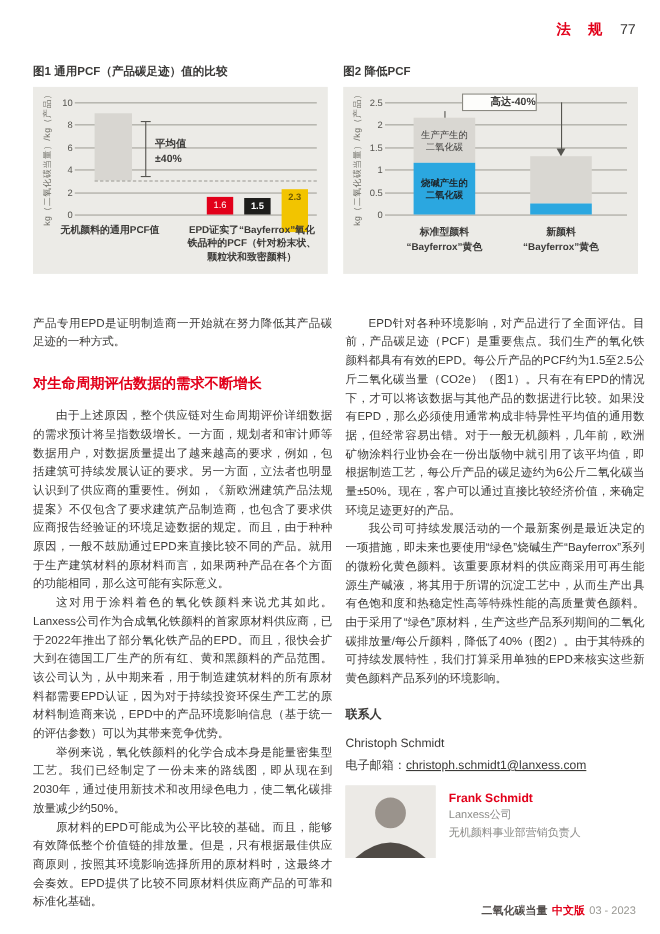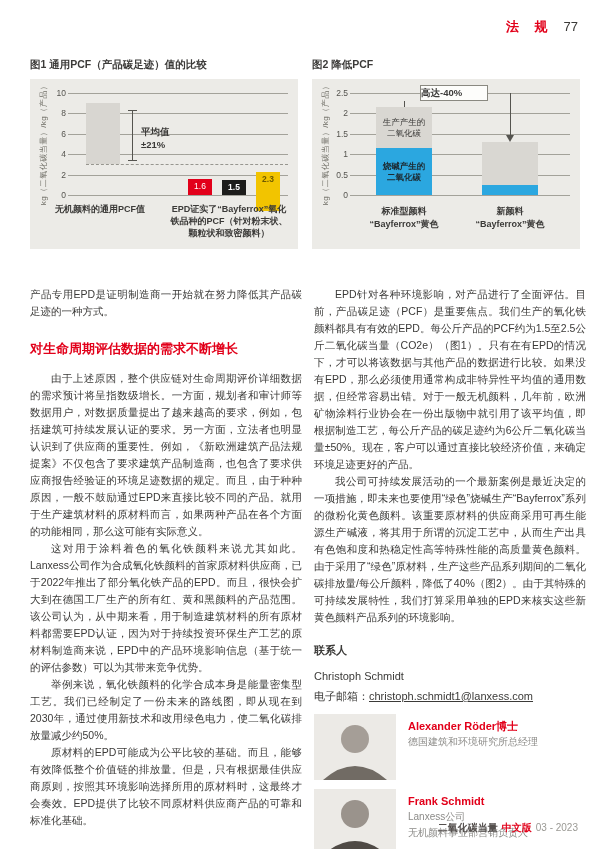--- a/index.html
+++ b/index.html
@@ -63,21 +63,21 @@
           <div style="position: absolute; left: 38px; width: 220px; top: 34.4px; border-top: 1px solid rgb(163, 162, 154);"></div>
           <div style="position: absolute; left: 6px; width: 30px; top: 29.4px; text-align: right; font-size: 8.5px; color: rgb(85, 84, 79);">8</div>
           <div style="position: absolute; left: 38px; width: 220px; top: 14px; border-top: 1px solid rgb(163, 162, 154);"></div>
           <div style="position: absolute; left: 6px; width: 30px; top: 9px; text-align: right; font-size: 8.5px; color: rgb(85, 84, 79);">10</div>
           <div style="position: absolute; left: -62px; top: 59px; width: 150px; text-align: center; transform: rotate(-90deg); font-size: 8px; color: rgb(111, 110, 102); letter-spacing: 0.5px;">kg（二氧化碳当量）/kg（产品）</div>
           <div style="position: absolute; left: 56px; width: 34px; top: 24.2px; height: 61.2px; background: rgb(216, 214, 209);"></div>
           <div style="position: absolute; left: 102px; width: 1px; top: 31.2px; height: 50.2px; background: rgb(85, 84, 79);"></div>
           <div style="position: absolute; left: 98px; width: 9px; top: 31.2px; border-top: 1px solid rgb(85, 84, 79);"></div>
           <div style="position: absolute; left: 98px; width: 9px; top: 81.4px; border-top: 1px solid rgb(85, 84, 79);"></div>
           <div style="position: absolute; left: 111px; top: 45.62px; font-size: 9.5px; font-weight: bold; line-height: 13px; color: rgb(59, 58, 56); white-space: pre;">平均值
-±21%</div>
+±40%</div>
           <div style="position: absolute; left: 56px; width: 202px; top: 85.4px; border-top: 1px dashed rgb(151, 150, 143);"></div>
           <div style="position: absolute; left: 158px; width: 24px; top: 99.68px; height: 16.32px; background: rgb(226, 0, 26);">
             <div style="position: absolute; left: 0px; top: 2px; width: 100%; text-align: center; font-size: 8.5px; font-weight: normal; color: rgb(255, 255, 255);">1.6</div>
           </div>
           <div style="position: absolute; left: 192px; width: 24px; top: 100.7px; height: 15.3px; background: rgb(29, 29, 27);">
             <div style="position: absolute; left: 0px; top: 2px; width: 100%; text-align: center; font-size: 8.5px; font-weight: bold; color: rgb(255, 255, 255);">1.5</div>
           </div>
           <div style="position: absolute; left: 226px; width: 24px; top: 92.54px; height: 39px; background: rgb(242, 196, 0);">
             <div style="position: absolute; left: 0px; top: 2px; width: 100%; text-align: center; font-size: 8.5px; font-weight: bold; color: rgb(110, 90, 0);">2.3</div>
           </div>
@@ -105,21 +105,21 @@
             <div style="position: absolute; left: 0px; top: 50%; width: 100%; transform: translateY(-50%); text-align: center; font-size: 8.5px; font-weight: normal; line-height: 11px; color: rgb(59, 58, 56); white-space: pre;">生产产生的
 二氧化碳</div>
           </div>
           <div style="position: absolute; left: 64px; width: 56px; top: 69.08px; height: 46.92px; background: rgb(43, 167, 224);">
             <div style="position: absolute; left: 0px; top: 50%; width: 100%; transform: translateY(-50%); text-align: center; font-size: 8.5px; font-weight: bold; line-height: 11px; color: rgb(29, 42, 49); white-space: pre;">烧碱产生的
 二氧化碳</div>
           </div>
           <div style="position: absolute; left: 170px; width: 56px; top: 62.96px; height: 42.84px; background: rgb(217, 215, 210);"></div>
           <div style="position: absolute; left: 170px; width: 56px; top: 105.8px; height: 10.2px; background: rgb(43, 167, 224);"></div>
           <div style="position: absolute; left: 92px; width: 1px; top: 22px; height: 6.28px; background: rgb(85, 84, 79);"></div>
-          <div style="position: absolute; left: 108px; width: 68px; top: 6px; height: 16px; background: rgb(253, 253, 251); border: 1px solid rgb(138, 137, 129); text-align: left; font-size: 9.5px; font-weight: bold; line-height: 14px; color: rgb(59, 58, 56);">高达-40%</div>
+          <div style="position: absolute; left: 108px; width: 68px; top: 6px; height: 16px; background: rgb(253, 253, 251); border: 1px solid rgb(138, 137, 129); text-align: right; font-size: 9.5px; font-weight: bold; line-height: 14px; color: rgb(59, 58, 56);">高达-40%</div>
           <div style="position: absolute; left: 198px; width: 1px; top: 14px; height: 42.96px; background: rgb(85, 84, 79);"></div>
           <div style="position: absolute; left: 194px; top: 55.96px; width: 0px; height: 0px; border-left: 4px solid transparent; border-right: 4px solid transparent; border-top: 7px solid rgb(85, 84, 79);"></div>
           <div style="position: absolute; left: 30px; top: 126px; width: 124px; text-align: center; font-size: 9px; font-weight: bold; line-height: 13px; color: rgb(59, 58, 56); white-space: pre;">标准型颜料
 “Bayferrox”黄色</div>
           <div style="position: absolute; left: 136px; top: 126px; width: 124px; text-align: center; font-size: 9px; font-weight: bold; line-height: 13px; color: rgb(59, 58, 56); white-space: pre;">新颜料
 “Bayferrox”黄色</div>
         </div>
     </div>
   </div>
 
@@ -138,33 +138,20 @@
       <p class="para">EPD针对各种环境影响，对产品进行了全面评估。目前，产品碳足迹（PCF）是重要焦点。我们生产的氧化铁颜料都具有有效的EPD。每公斤产品的PCF约为1.5至2.5公斤二氧化碳当量（CO2e）（图1）。只有在有EPD的情况下，才可以将该数据与其他产品的数据进行比较。如果没有EPD，那么必须使用通常构成非特异性平均值的通用数据，但经常容易出错。对于一般无机颜料，几年前，欧洲矿物涂料行业协会在一份出版物中就引用了该平均值，即根据制造工艺，每公斤产品的碳足迹约为6公斤二氧化碳当量±50%。现在，客户可以通过直接比较经济价值，来确定环境足迹更好的产品。</p>
       <p class="para">我公司可持续发展活动的一个最新案例是最近决定的一项措施，即未来也要使用“绿色”烧碱生产“Bayferrox”系列的微粉化黄色颜料。该重要原材料的供应商采用可再生能源生产碱液，将其用于所谓的沉淀工艺中，从而生产出具有色饱和度和热稳定性高等特殊性能的高质量黄色颜料。由于采用了“绿色”原材料，生产这些产品系列期间的二氧化碳排放量/每公斤颜料，降低了40%（图2）。由于其特殊的可持续发展特性，我们打算采用单独的EPD来核实这些新黄色颜料产品系列的环境影响。</p>
 
       <div class="contact">
         <div class="contact-label">联系人</div>
         <div class="contact-name">Christoph Schmidt</div>
         <div class="email-row">
           <span>电子邮箱：</span><a class="email-link">christoph.schmidt1@lanxess.com</a>
         </div>
 
-        <div class="person">
-          <div class="photo">
-            <svg width="82" height="66" viewBox="0 0 82 66">
-              <rect width="82" height="66" fill="#eceae6"></rect>
-              <circle cx="41" cy="25" r="14" fill="#a59e97"></circle>
-              <path d="M9 66 Q41 38 73 66 Z" fill="#716b64"></path>
-            </svg>
-          </div>
-          <div class="person-info">
-            <div class="person-name">Alexander Röder博士</div>
-            <div class="person-role">德国建筑和环境研究所总经理</div>
-          </div>
-        </div>
 
         <div class="person">
           <div class="photo">
             <svg width="82" height="66" viewBox="0 0 82 66">
               <rect width="82" height="66" fill="#eceae6"></rect>
               <circle cx="41" cy="25" r="14" fill="#9a938c"></circle>
               <path d="M9 66 Q41 38 73 66 Z" fill="#4f4a45"></path>
             </svg>
           </div>
           <div class="person-info">

